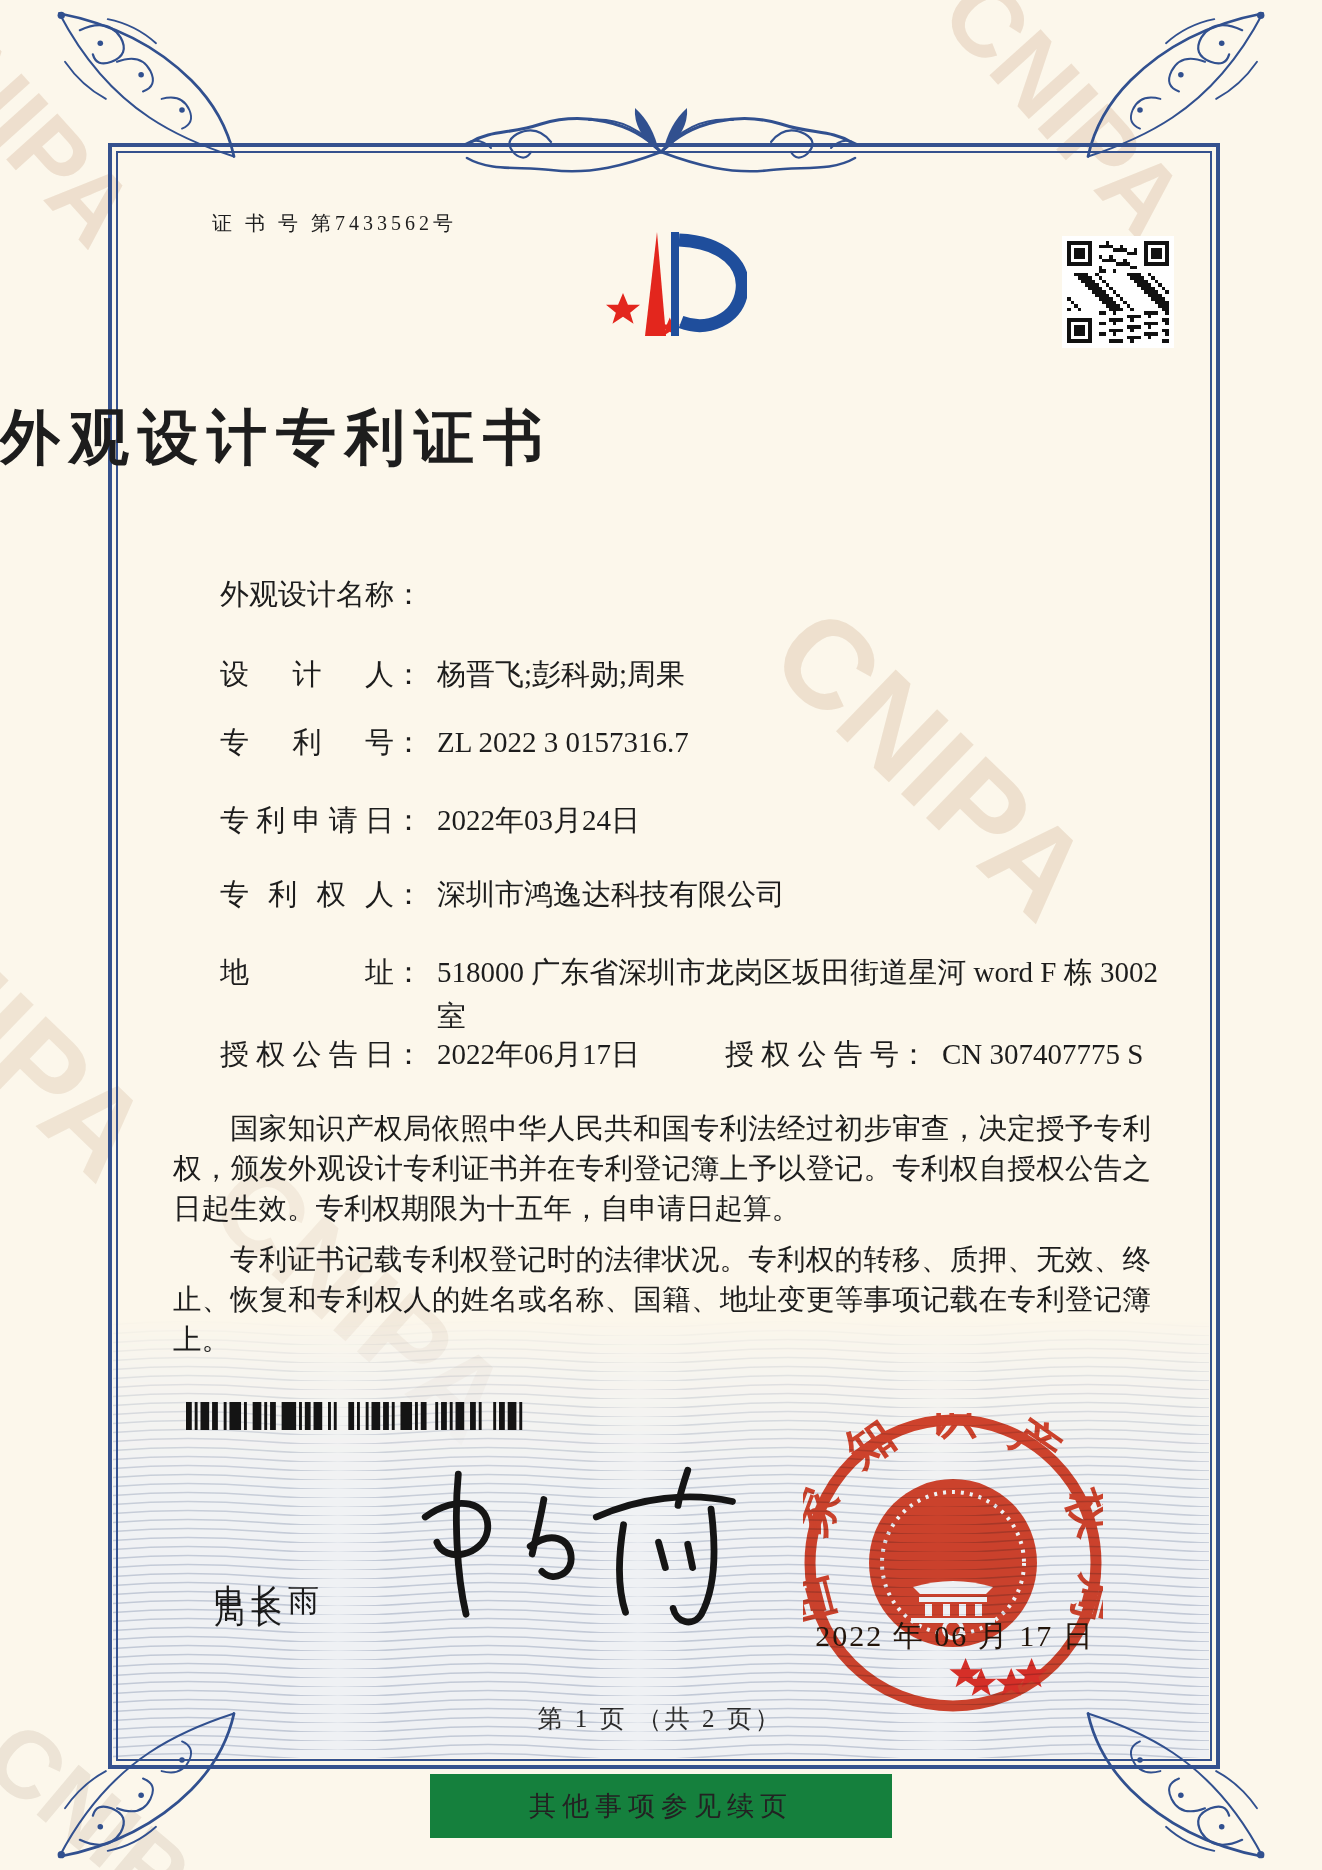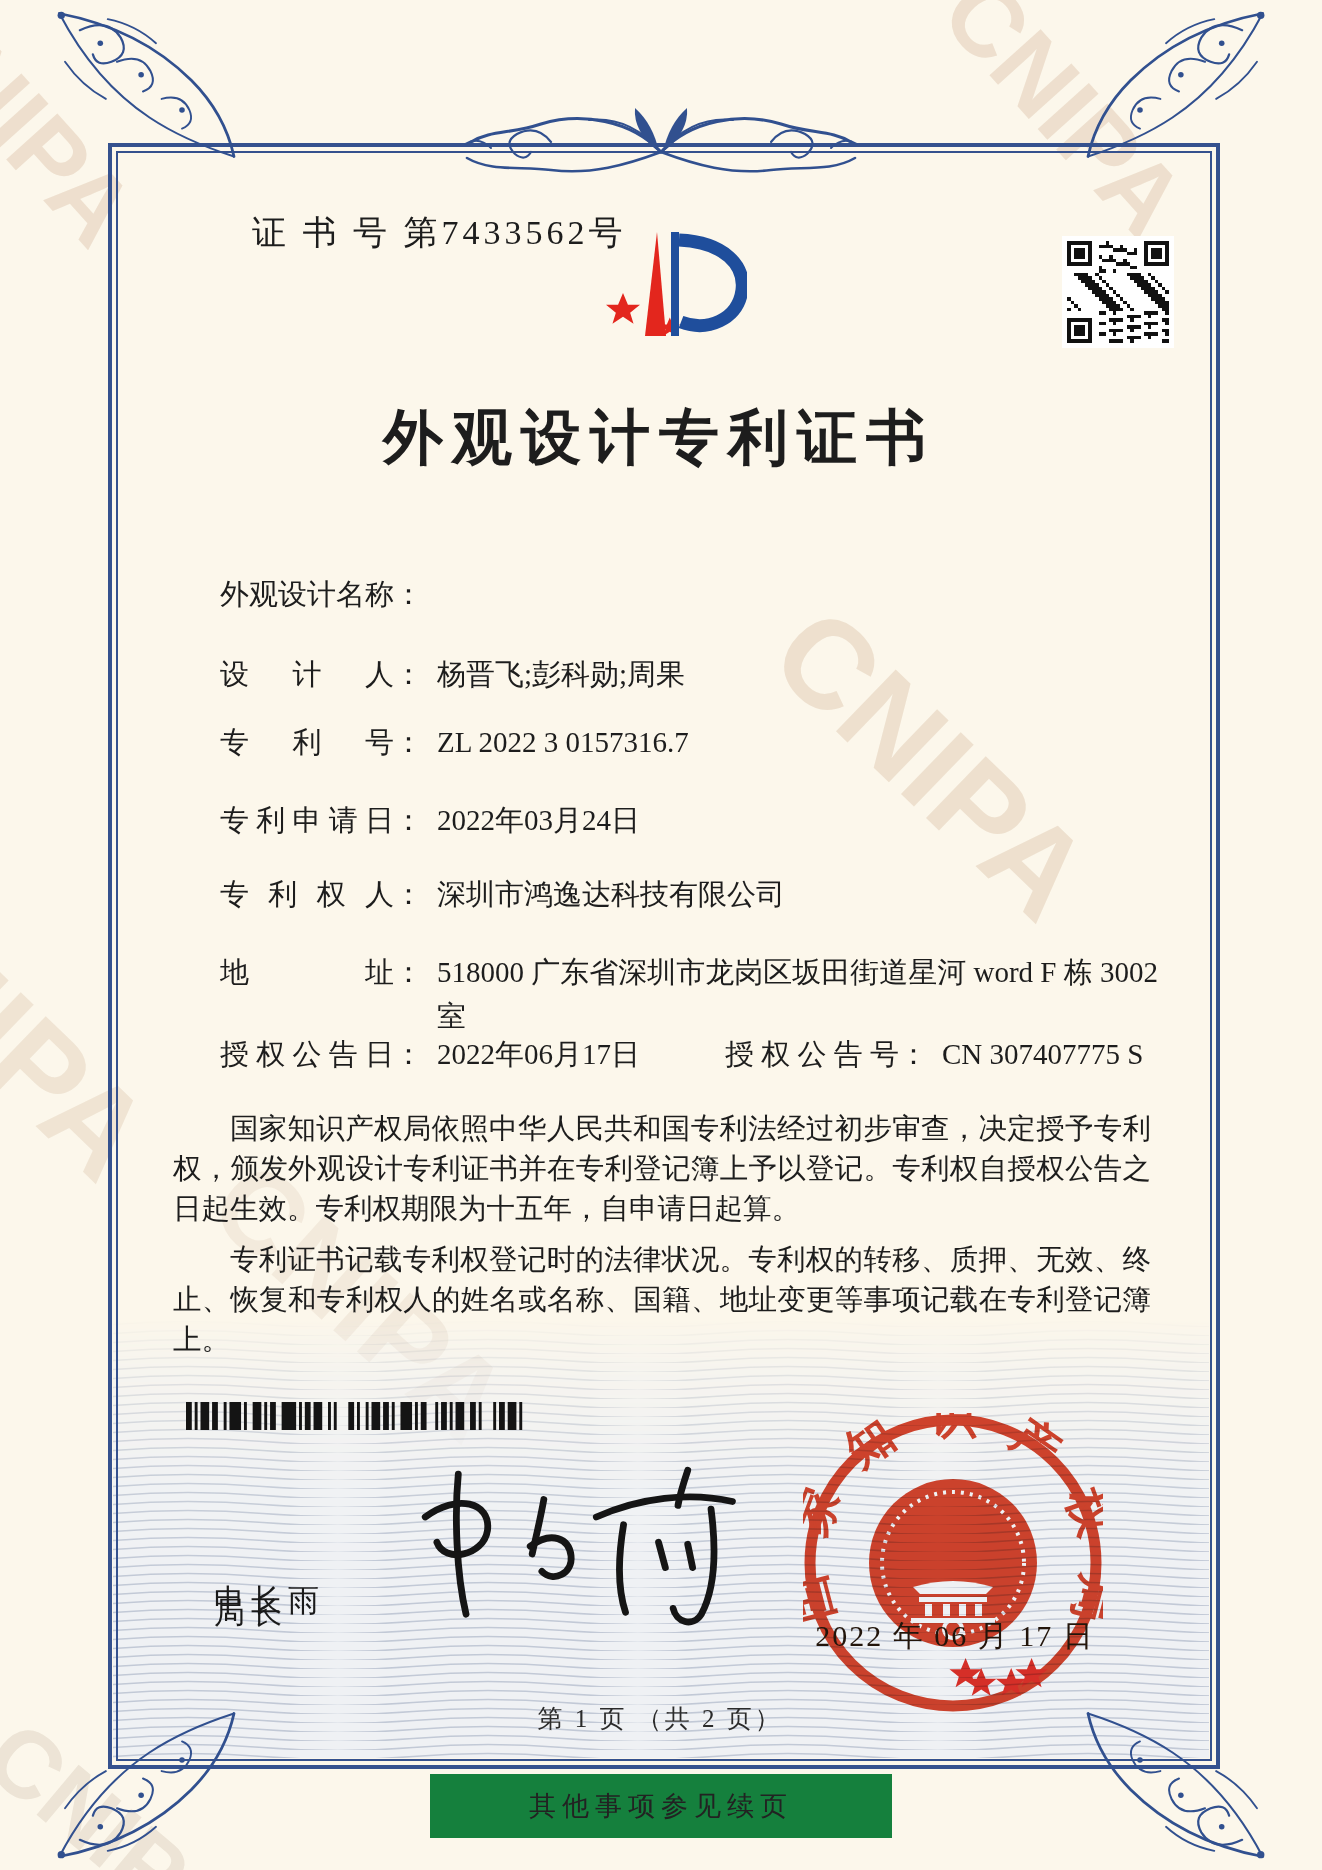--- a/index.html
+++ b/index.html
@@ -9,24 +9,24 @@
   .wm{position:absolute;z-index:0;font-family:"Liberation Sans","DejaVu Sans",sans-serif;
       font-weight:bold;transform-origin:left top;user-select:none;white-space:nowrap;}
   
   .waveband{position:absolute;left:113px;top:1318px;width:1096px;height:440px;z-index:1;}
   
   .frame{position:absolute;left:108px;top:143px;width:1104px;height:1618px;
          border:4px solid #35518e;z-index:2;pointer-events:none;}
   .frame-inner{position:absolute;left:4px;top:4px;right:4px;bottom:4px;border:2px solid #35518e;}
   .orn{position:absolute;z-index:2;}
   
-  .cert-no{position:absolute;left:212px;top:210px;font-size:34px;letter-spacing:4px;z-index:3;margin-left:40px;}
+  .cert-no{position:absolute;left:212px;top:210px;font-size:20px;letter-spacing:4px;z-index:3;}
   .logo{position:absolute;left:575px;top:174px;width:172px;height:164px;z-index:3;}
   .qr{position:absolute;left:1062px;top:236px;width:102px;height:102px;z-index:3;background:#fff;padding:5px;}
-  .title{position:absolute;left:0;right:4px;top:398px;text-align:center;font-size:60px;font-weight:bold;
+  .title{position:absolute;left:0;right:4px;top:398px;font-size:60px;font-weight:bold;
          letter-spacing:9px;z-index:3;font-family:Liberation Mono, monospace;}
   .field-row{position:absolute;left:220px;width:940px;display:flex;font-size:29px;z-index:3;line-height:44px;}
   .flabel{display:inline-block;width:174px;text-align:justify;text-align-last:justify;flex:none;}
   .fcolon{flex:none;margin-right:14px;}
   .fvalue{flex:none;max-width:745px;}
   .grant2{position:absolute;left:505px;top:0;display:flex;}
   .paras{position:absolute;left:162px;top:1098px;width:1000px;font-size:28.5px;line-height:40px;
          text-align:justify;z-index:3;}
   .paras p{margin:11px;text-indent:2em;}
   .barcode{position:absolute;left:186px;top:1402px;width:342px;height:28px;z-index:3;}

